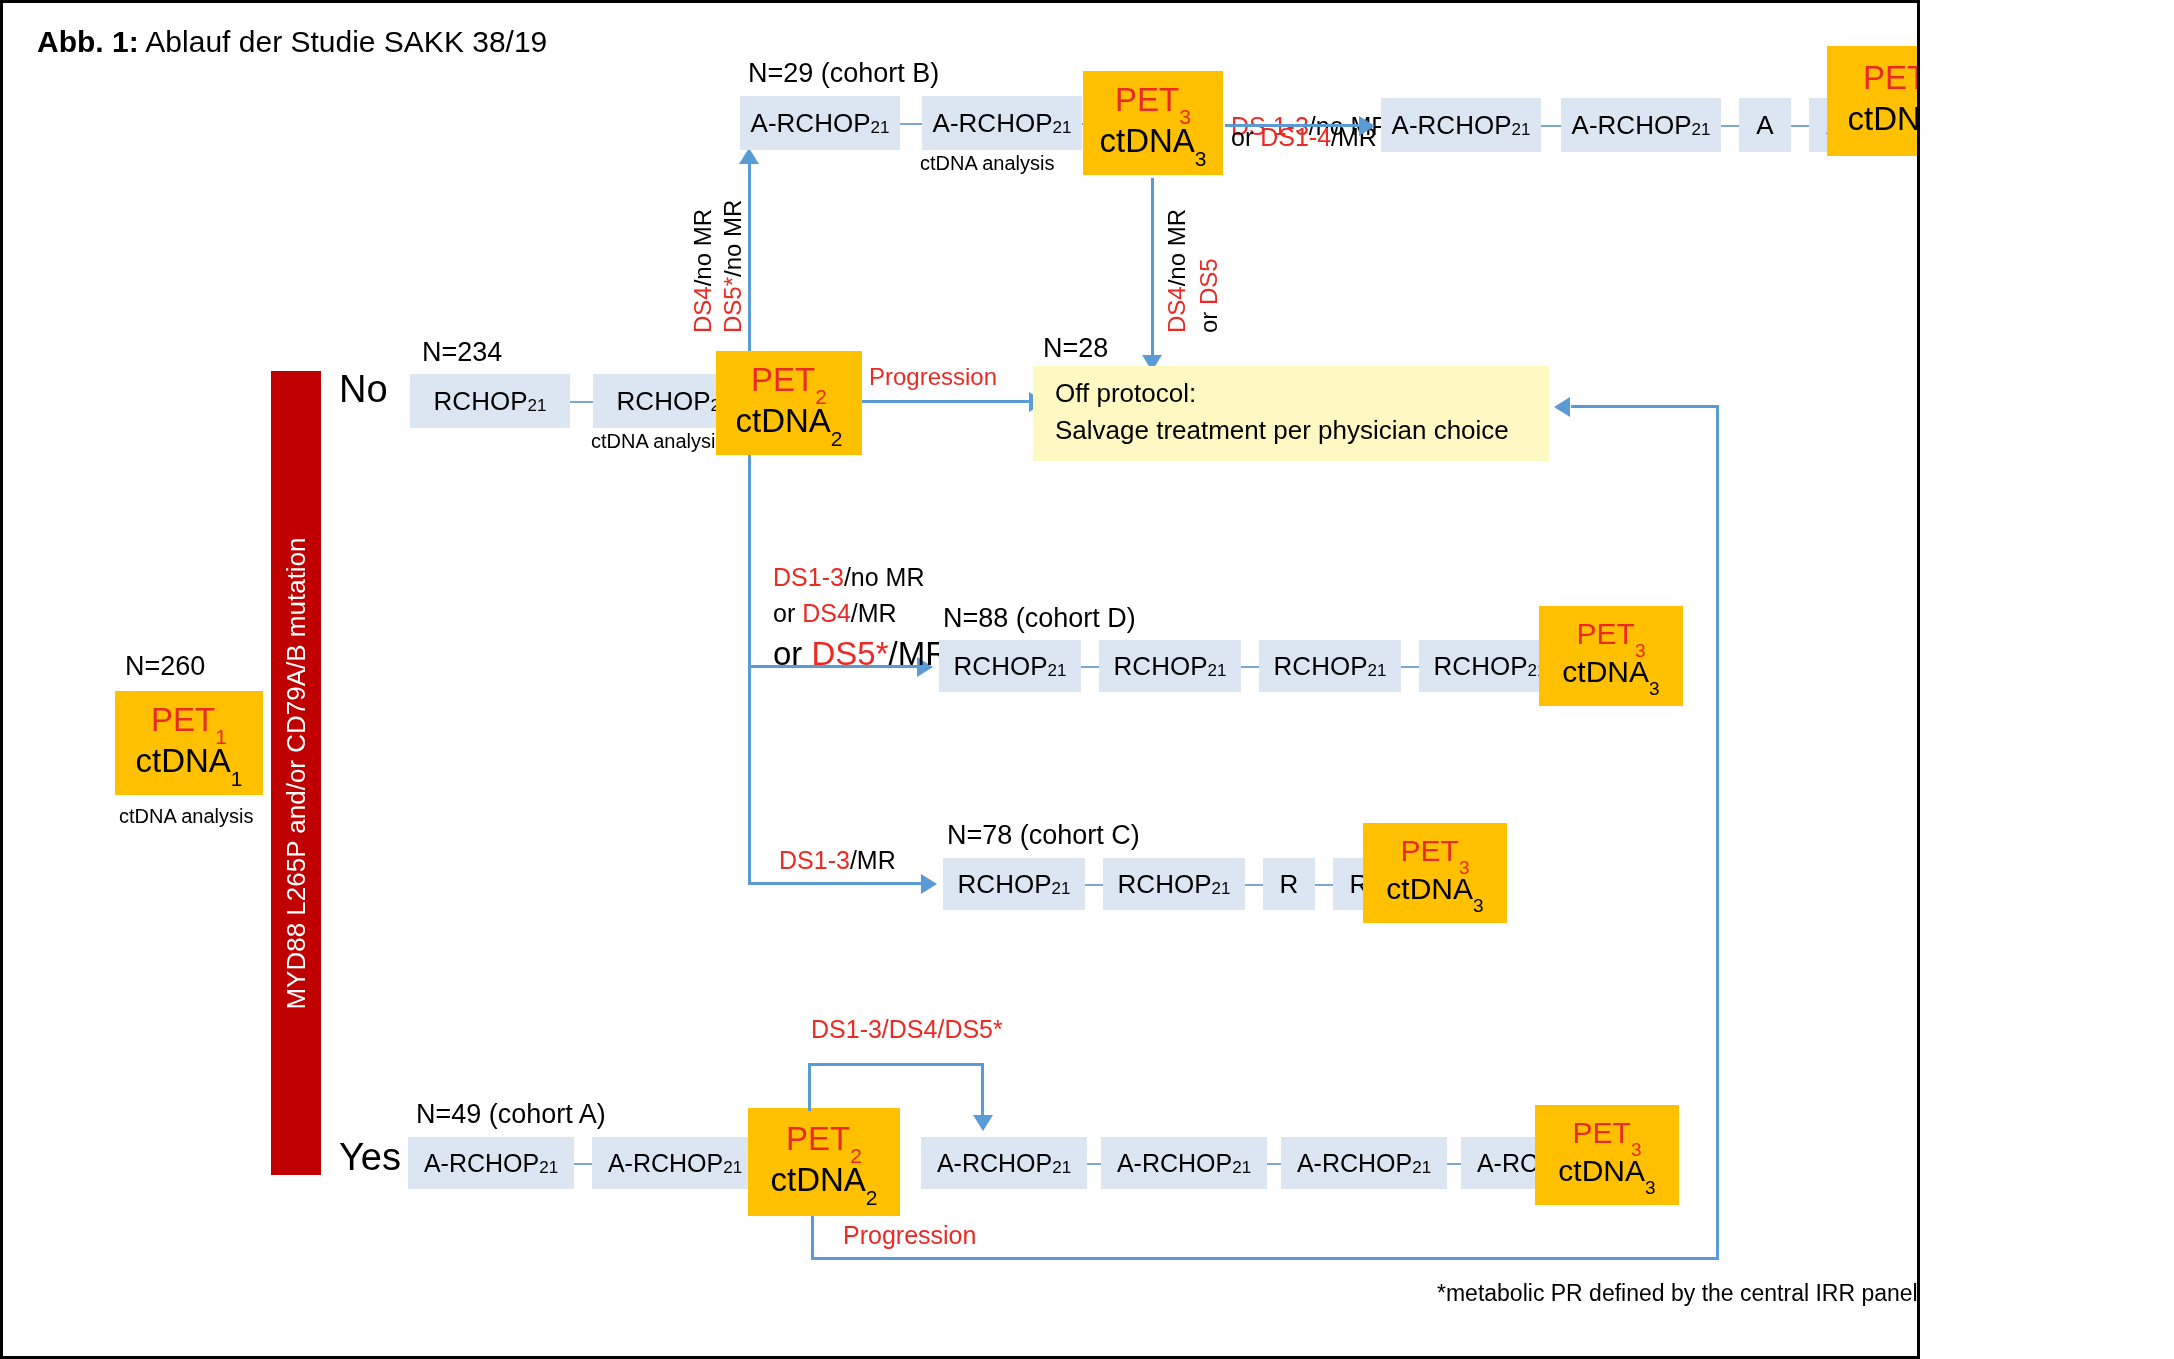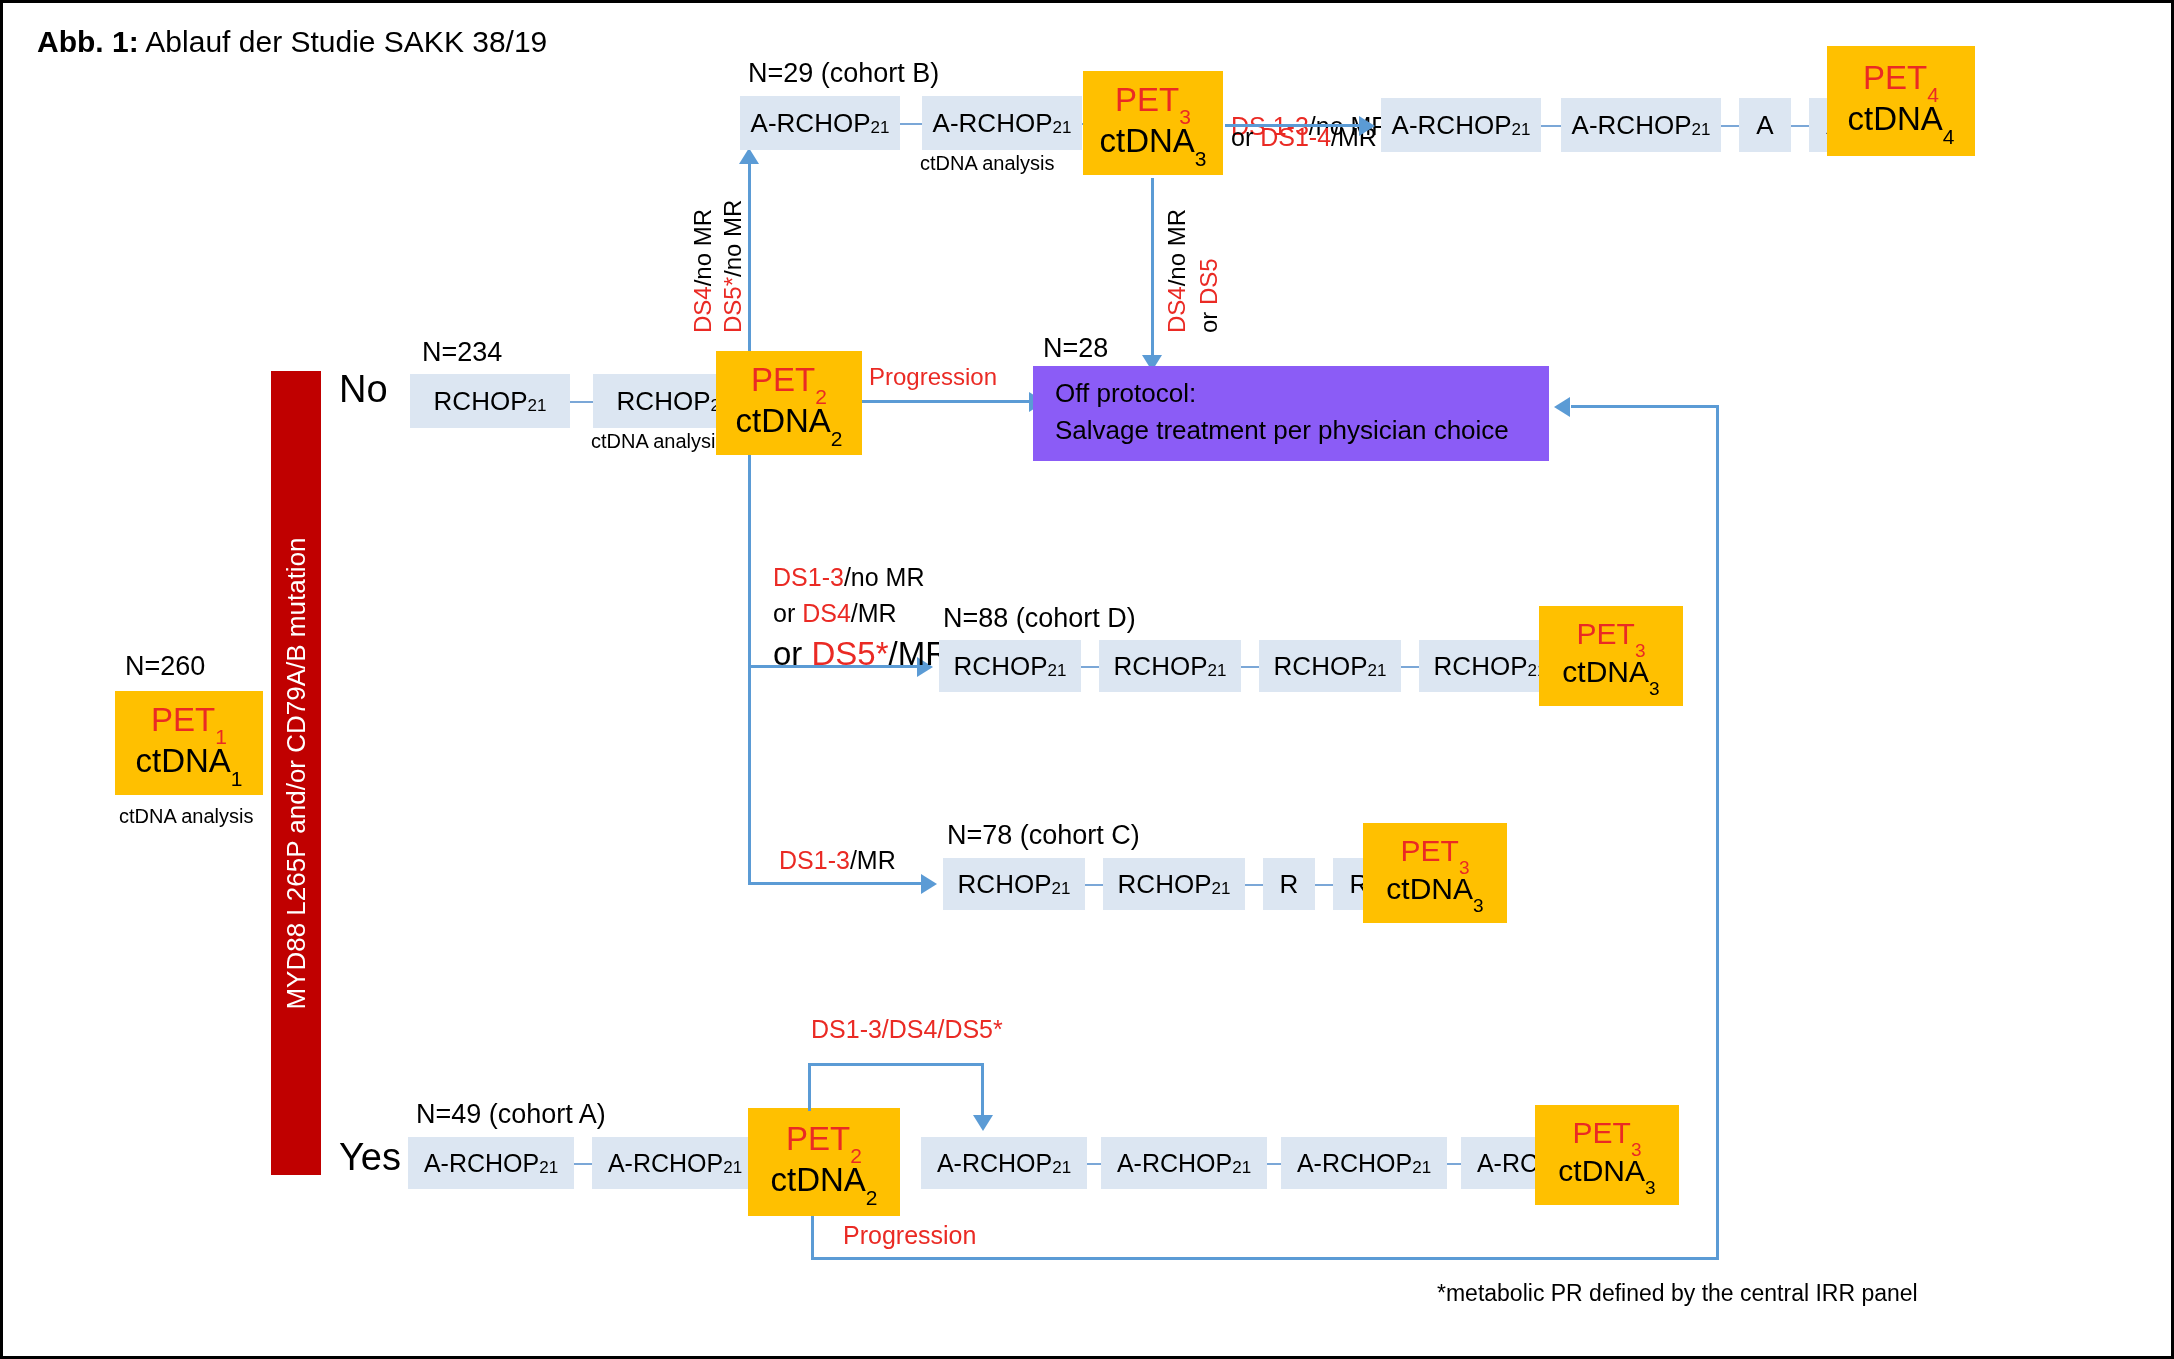--- a/index.html
+++ b/index.html
@@ -1,18 +1,18 @@
 <!DOCTYPE html>
 <html><head>
 <meta charset="utf-8">
 <style>
   html,body{margin:0;padding:0;background:#fff;}
   body{font-family:"Liberation Sans","DejaVu Sans",sans-serif;}
   #canvas{
-    position:relative;width:2174px;height:1359px;background:#ffffff;
+    position:relative;width:1920px;height:1359px;background:#ffffff;
     border:3px solid #000000;box-sizing:border-box;overflow:hidden;
   }
   .abs{position:absolute;box-sizing:border-box;}
 
   
   .title{top:22px;left:34px;font-size:30px;color:#000;white-space:nowrap;}
   .title b{font-weight:bold;}
 
   
   .tbox{
@@ -175,21 +175,21 @@
     <div class="p1"><span>PET</span><sub>4</sub></div>
     <div class="p2"><span>ctDNA</span><sub>4</sub></div>
   </div>
 
   <div class="abs vline" style="top:175px;left:1148px;height:185px;"></div>
   <div class="abs arrow-d" style="top:352px;left:1139px;"></div>
   <div class="abs vlab" style="top:330px;left:1160px;"><span class="red">DS4</span><span>/no MR</span></div>
   <div class="abs vlab" style="top:330px;left:1192px;"><span>or </span><span class="red">DS5</span></div>
 
   <div class="abs lab" style="top:330px;left:1040px;">N=28</div>
-  <div class="abs" style="top:363px;left:1030px;width:516px;height:95px;background:#8b5cf6;padding:12px 0 0 22px;">
+  <div class="abs" style="top:363px;left:1030px;width:516px;height:95px;background:#fef9c3;padding:12px 0 0 22px;">
     <div class="lab" style="font-size:26px;">Off protocol:</div>
     <div class="lab" style="font-size:26px;margin-top:6px;">Salvage treatment per physician choice</div>
   </div>
 
   <div class="abs vline" style="top:452px;left:745px;height:212px;"></div>
   <div class="abs hline-b" style="top:662px;left:745px;width:172px;"></div>
   <div class="abs arrow-r" style="top:654px;left:914px;"></div>
 
   <div class="abs lab" style="top:560px;left:770px;font-size:25px;"><span></span><span class="red">DS1-3</span><span>/no MR</span></div>
   <div class="abs lab" style="top:596px;left:770px;font-size:25px;"><span>or </span><span class="red">DS4</span><span>/MR</span></div>

